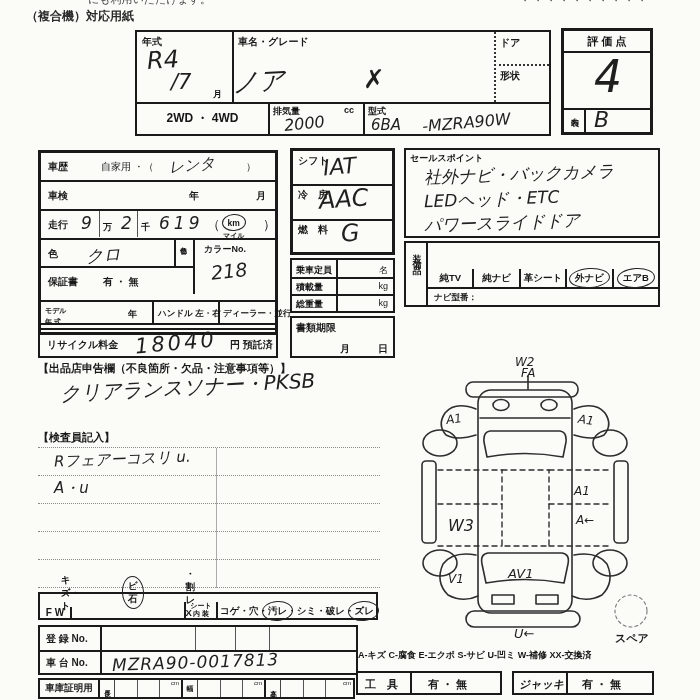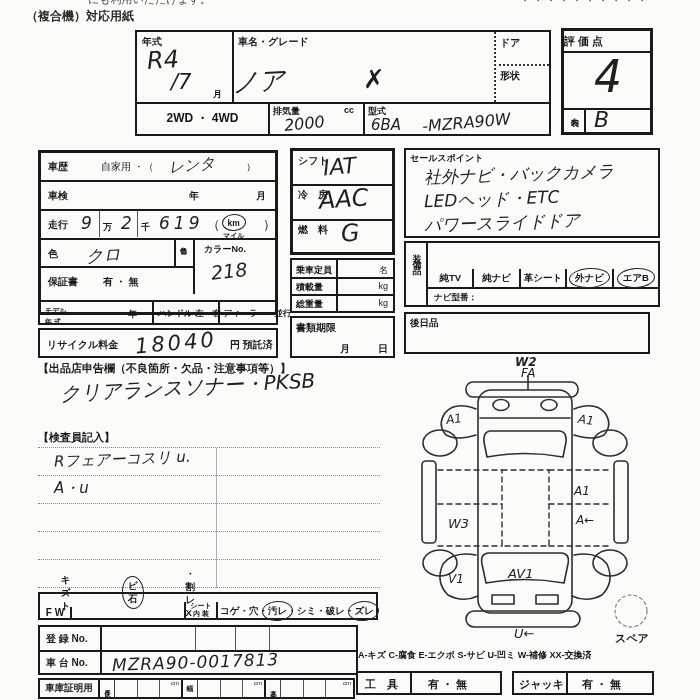--- a/index.html
+++ b/index.html
@@ -60,30 +60,30 @@
     <div class="abs" style="left:0;top:78px;width:131px;text-align:center;font-size:12px;font-weight:bold;">2WD ・ 4WD</div>
     <div class="abs sm" style="left:136px;top:73px;font-size:9px;">排気量</div>
     <div class="abs sm" style="left:207px;top:73px;font-size:9px;">cc</div>
     <div class="abs hw" style="left:147px;top:82px;font-size:16px;transform:rotate(-6deg);">2000</div>
     <div class="abs sm" style="left:231px;top:73px;font-size:9px;">型式</div>
     <div class="abs hw" style="left:234px;top:84px;font-size:15px;">6BA</div>
     <div class="abs hw" style="left:285px;top:81px;font-size:16px;transform:rotate(-5deg);">-MZRA90W</div>
   </div>
 
   <div class="box" style="left:561px;top:28px;width:92px;height:107px;border-width:3px;">
-    <div class="abs" style="left:0;right:0;top:3px;font-size:11px;font-weight:bold;">評 価 点</div>
+    <div class="abs" style="left:0;right:0;top:3px;text-align:center;font-size:11px;font-weight:bold;">評 価 点</div>
     <div class="hline" style="left:0;right:0;top:20px;"></div>
     <div class="abs hw" style="left:30px;top:20px;font-size:44px;">4</div>
     <div class="hline" style="left:0;right:0;top:77px;"></div>
     <div class="vline" style="left:20px;top:77px;height:24px;"></div>
     <div class="abs sm vert" style="left:4px;top:80px;font-size:8px;">内装</div>
     <div class="abs hw" style="left:30px;top:76px;font-size:22px;">B</div>
   </div>
 
-  <div class="box" style="left:38px;top:150px;width:240px;height:165px;border-width:3px;">
+  <div class="box" style="left:38px;top:150px;width:240px;height:185px;border-width:3px;">
     <div class="hline" style="left:0;right:0;top:27px;"></div>
     <div class="hline" style="left:0;right:0;top:56px;"></div>
     <div class="hline" style="left:0;right:0;top:85px;"></div>
     <div class="hline" style="left:0;width:152px;top:113px;"></div>
     <div class="vline" style="left:152px;top:85px;height:56px;"></div>
     <div class="vline" style="left:133px;top:85px;height:28px;"></div>
     <div class="abs lbl" style="left:7px;top:7px;">車歴</div>
     <div class="abs lbl" style="left:60px;top:7px;font-weight:normal;">自家用 ・（</div>
     <div class="abs hw" style="left:128px;top:3px;font-size:15px;transform:rotate(-6deg);">レンタ</div>
     <div class="abs lbl" style="left:205px;top:7px;font-weight:normal;">）</div>
@@ -188,23 +188,20 @@
         <div class="ecell">
           <span class="oval">外ナビ</span>
         </div>
         <div class="ecell">
           <span class="oval">エアB</span>
         </div>
       </div>
     <div class="abs sm" style="left:28px;top:49px;font-size:8.5px;">ナビ型番：</div>
   </div>
 
-  <div class="box" style="left:404px;top:312px;width:246px;height:42px;">
-    <div class="abs sm" style="left:4px;top:3px;font-size:9.5px;">後日品</div>
-  </div>
 
   <div class="abs" style="left:400px;top:358px;width:300px;height:290px;">
     <svg width="300" height="290" viewBox="0 0 300 290">
       <g fill="none" stroke="#2e2e2e" stroke-width="1.6" stroke-linejoin="round" stroke-linecap="round">
         <rect x="66" y="24" width="112" height="15" rx="7"></rect>
         <rect x="78" y="32" width="94" height="223" rx="13"></rect>
         <line x1="80" y1="60" x2="170" y2="60"></line>
         <ellipse cx="101" cy="47" rx="8" ry="5.5"></ellipse>
         <ellipse cx="149" cy="47" rx="8" ry="5.5"></ellipse>
         <path d="M90,73 L160,73 Q167,74 166,84 L163,99 Q125,92 87,99 L84,84 Q83,74 90,73 Z"></path>
@@ -228,25 +225,25 @@
         <path d="M76,197 Q53,193 43,206 Q35,224 48,237 Q63,245 78,238"></path>
         <path d="M174,197 Q197,193 207,206 Q215,224 202,237 Q187,245 172,238"></path>
         <path d="M88,195 L162,195 Q170,196 168,206 L164,225 Q125,218 86,225 L82,206 Q80,196 88,195 Z"></path>
         <rect x="92" y="237" width="22" height="9"></rect>
         <rect x="136" y="237" width="22" height="9"></rect>
         <rect x="66" y="253" width="114" height="16" rx="8"></rect>
         <line x1="128" y1="18" x2="128" y2="31"></line>
         <circle cx="231" cy="253" r="16" stroke-dasharray="3 3" stroke-width="1.1" stroke="#777"></circle>
       </g>
     </svg>
-    <div class="abs hw" style="left:115px;top:-3px;font-size:12px;font-weight:bold;">W2</div>
+    <div class="abs hw" style="left:115px;top:-3px;font-size:12px;">W2</div>
     <div class="abs hw" style="left:121px;top:8px;font-size:12px;">FA</div>
     <div class="abs hw" style="left:46px;top:54px;font-size:12px;transform:rotate(-8deg);">A1</div>
     <div class="abs hw" style="left:178px;top:55px;font-size:12px;transform:rotate(8deg);">A1</div>
-    <div class="abs hw" style="left:48px;top:158px;font-size:13px;">W3</div>
+    <div class="abs hw" style="left:48px;top:158px;font-size:16px;">W3</div>
     <div class="abs hw" style="left:174px;top:126px;font-size:12px;">A1</div>
     <div class="abs hw" style="left:176px;top:155px;font-size:12px;">A←</div>
     <div class="abs hw" style="left:48px;top:214px;font-size:12px;">V1</div>
     <div class="abs hw" style="left:108px;top:208px;font-size:13px;">AV1</div>
     <div class="abs hw" style="left:114px;top:268px;font-size:13px;">U←</div>
     <div class="abs lbl" style="left:215px;top:273px;font-size:11px;">スペア</div>
   </div>
 
   <div class="abs lbl" style="left:38px;top:430px;font-size:11px;">【検査員記入】</div>
   <div class="abs" style="left:38px;top:447px;width:342px;border-top:1.5px dotted #8a8a8a;">
@@ -313,17 +310,17 @@
   </div>
 
   <div class="abs sm" style="left:358px;top:649px;font-size:9px;">A-キズ C-腐食 E-エクボ S-サビ U-凹ミ W-補修 XX-交換済</div>
   <div class="box" style="left:356px;top:671px;width:146px;height:24px;">
     <div class="vline" style="left:52px;top:0;height:20px;"></div>
     <div class="abs lbl" style="left:7px;top:4px;font-size:11px;">工　具</div>
     <div class="abs lbl" style="left:70px;top:4px;font-size:11px;">有 ・ 無</div>
   </div>
   <div class="box" style="left:512px;top:671px;width:142px;height:24px;">
     <div class="vline" style="left:52px;top:0;height:20px;"></div>
-    <div class="abs lbl" style="left:5px;top:4px;font-size:11px;">ジャッキ</div>
+    <div class="abs lbl" style="left:5px;top:4px;font-size:11px;font-style:italic;">ジャッキ</div>
     <div class="abs lbl" style="left:68px;top:4px;font-size:11px;">有 ・ 無</div>
   </div>
 
 </div>
 
 </body></html>

